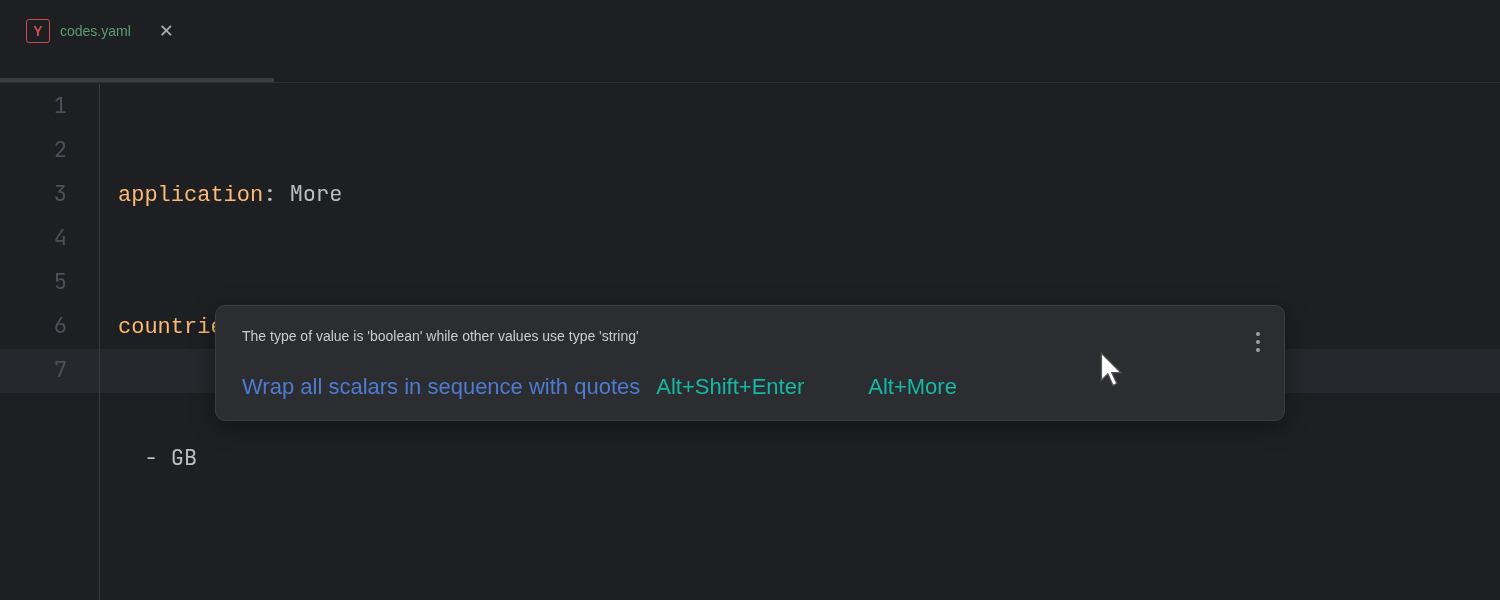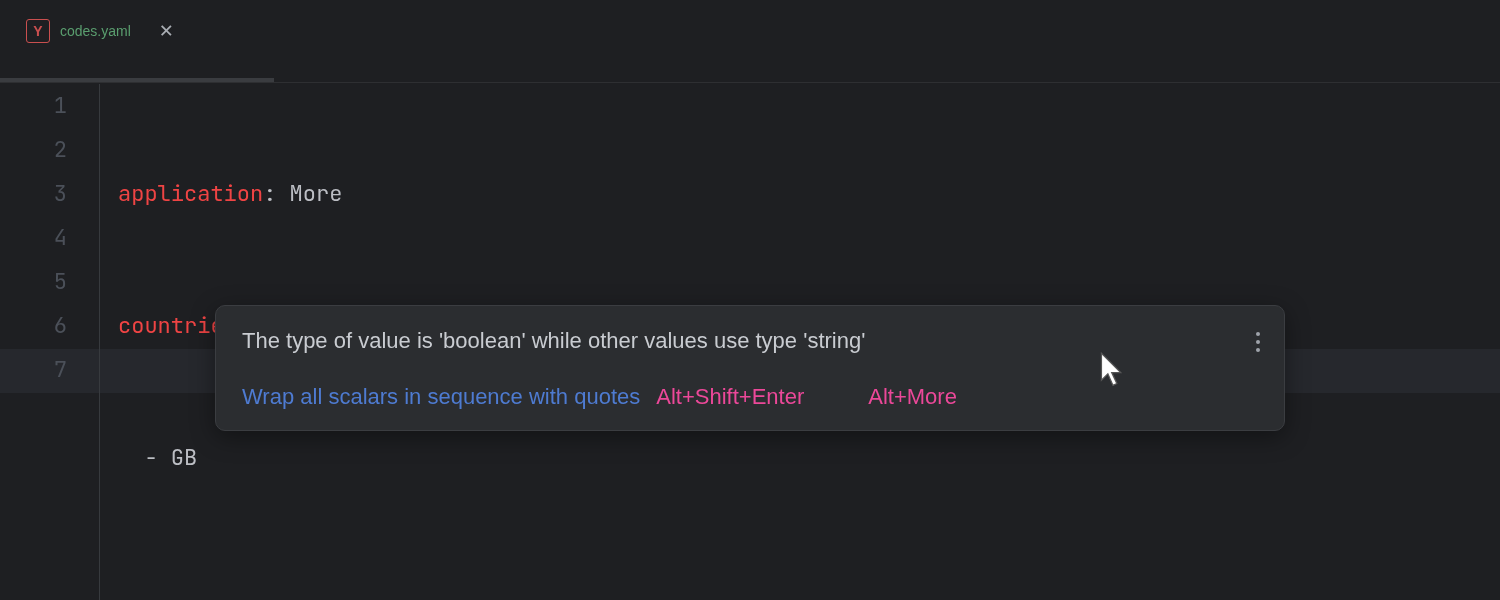--- a/index.html
+++ b/index.html
@@ -98,53 +98,53 @@
     .line-highlight {
       position: absolute;
       left: 0;
       right: 0;
       top: 349px;
       height: 44px;
       background: #26282d;
       z-index: 0;
     }
     .editor-area .gutter, .editor-area .code { position: relative; z-index: 1; }
-    .key { color: #ef4444; }
+    .key { color: #fdba74; font-family: Liberation Mono, monospace; }
     .punct { color: #bcbec4; }
     .val { color: #bcbec4; }
     .hint-popup {
       position: absolute;
       top: 305px;
       left: 215px;
       width: 1070px;
       background: #2b2d30;
       border: 1px solid #3b3d41;
       border-radius: 10px;
       box-shadow: 0 6px 24px rgba(0,0,0,0.4);
       padding: 22px 26px 20px 26px;
       font-family: -apple-system, "Segoe UI", sans-serif;
       z-index: 10;
     }
     .hint-message {
       color: #c9ccd1;
-      font-size: 22px;
+      font-size: 14px;
       margin-bottom: 30px;
     }
     .hint-actions {
       display: flex;
       align-items: center;
       gap: 16px;
       font-size: 22px;
     }
     .hint-link {
       color: #4e7bd1;
       cursor: pointer;
     }
     .hint-shortcut {
-      color: #ec4899;
+      color: #14b8a6;
     }
     .hint-spacer {
       width: 32px;
     }
     .hint-kebab {
       position: absolute;
       top: 22px;
       right: 20px;
       color: #9fa3ab;
       font-size: 18px;

